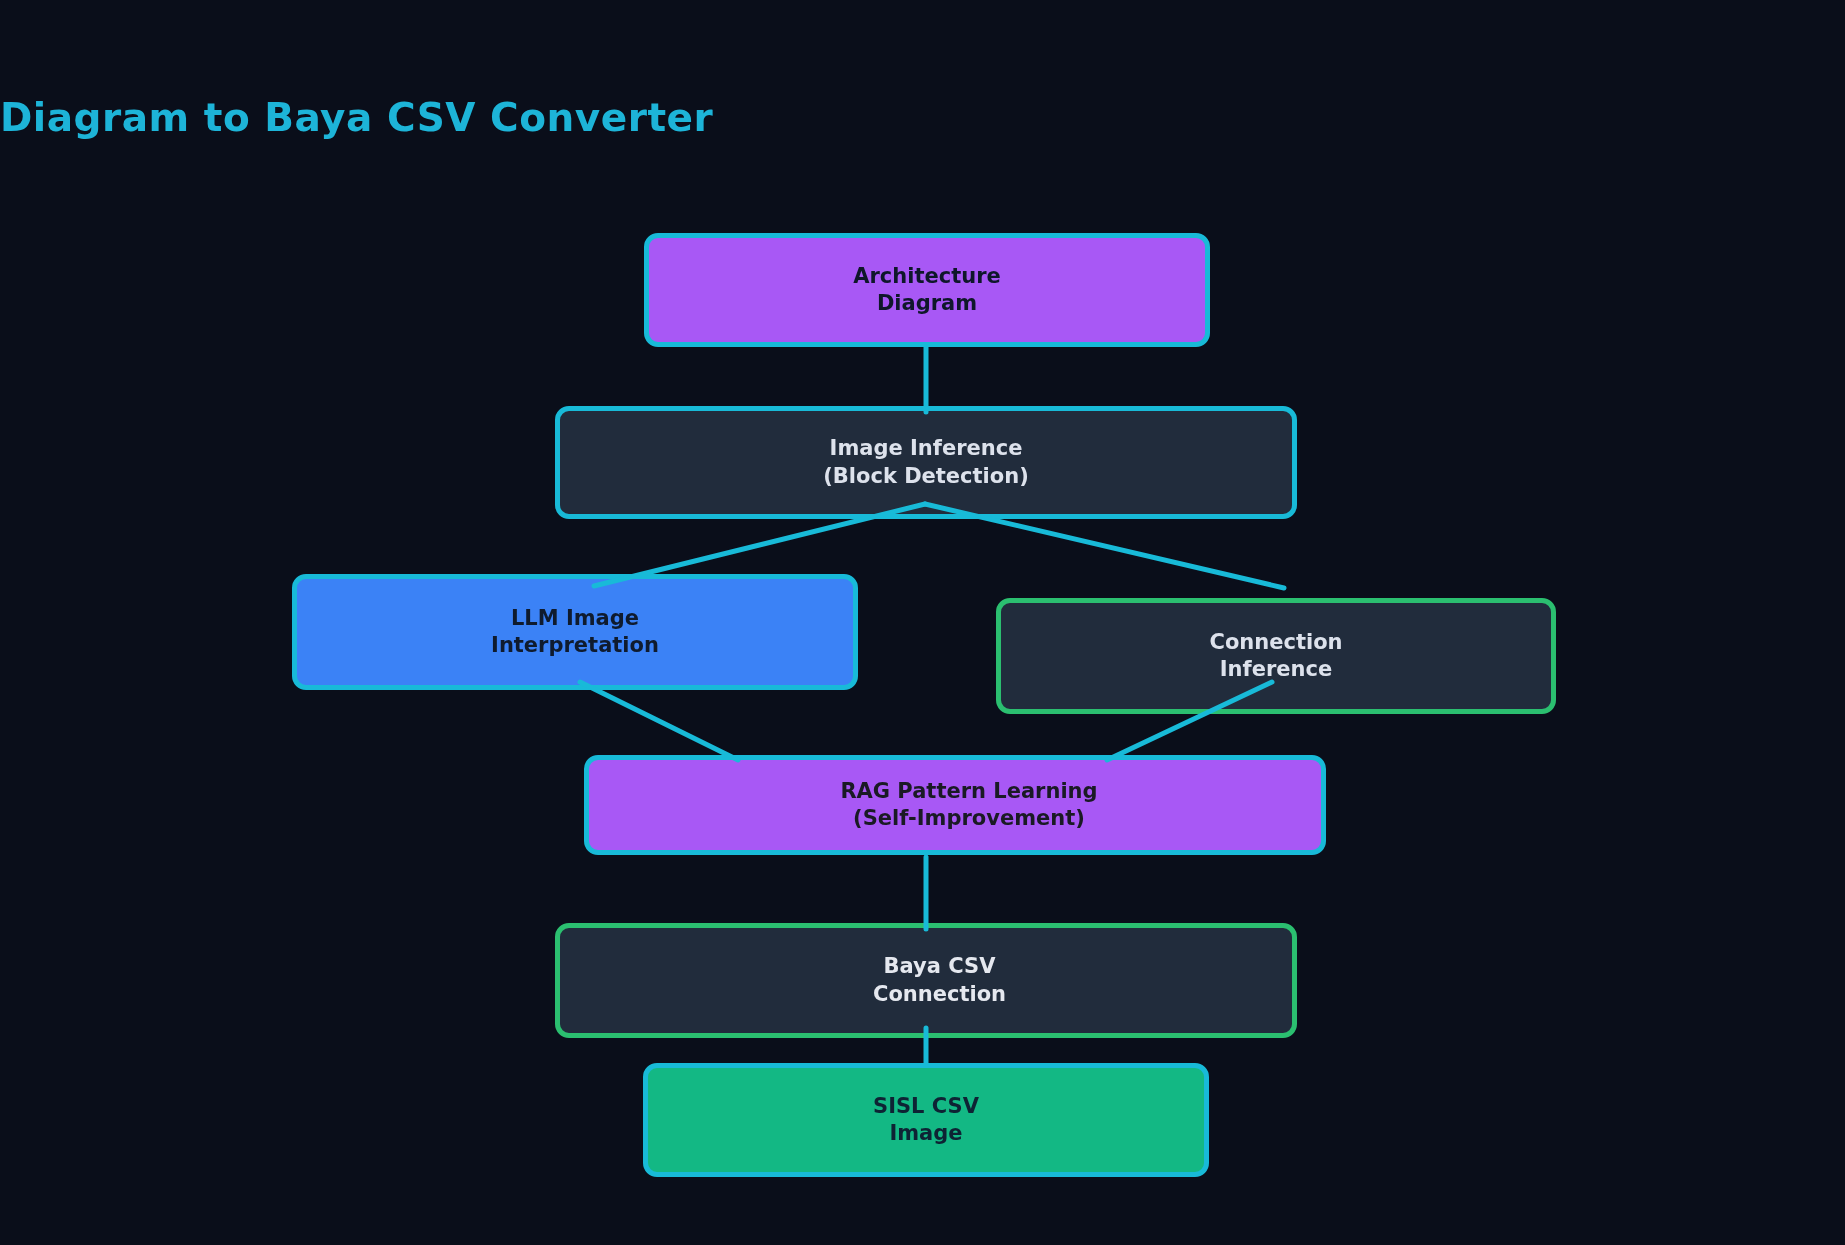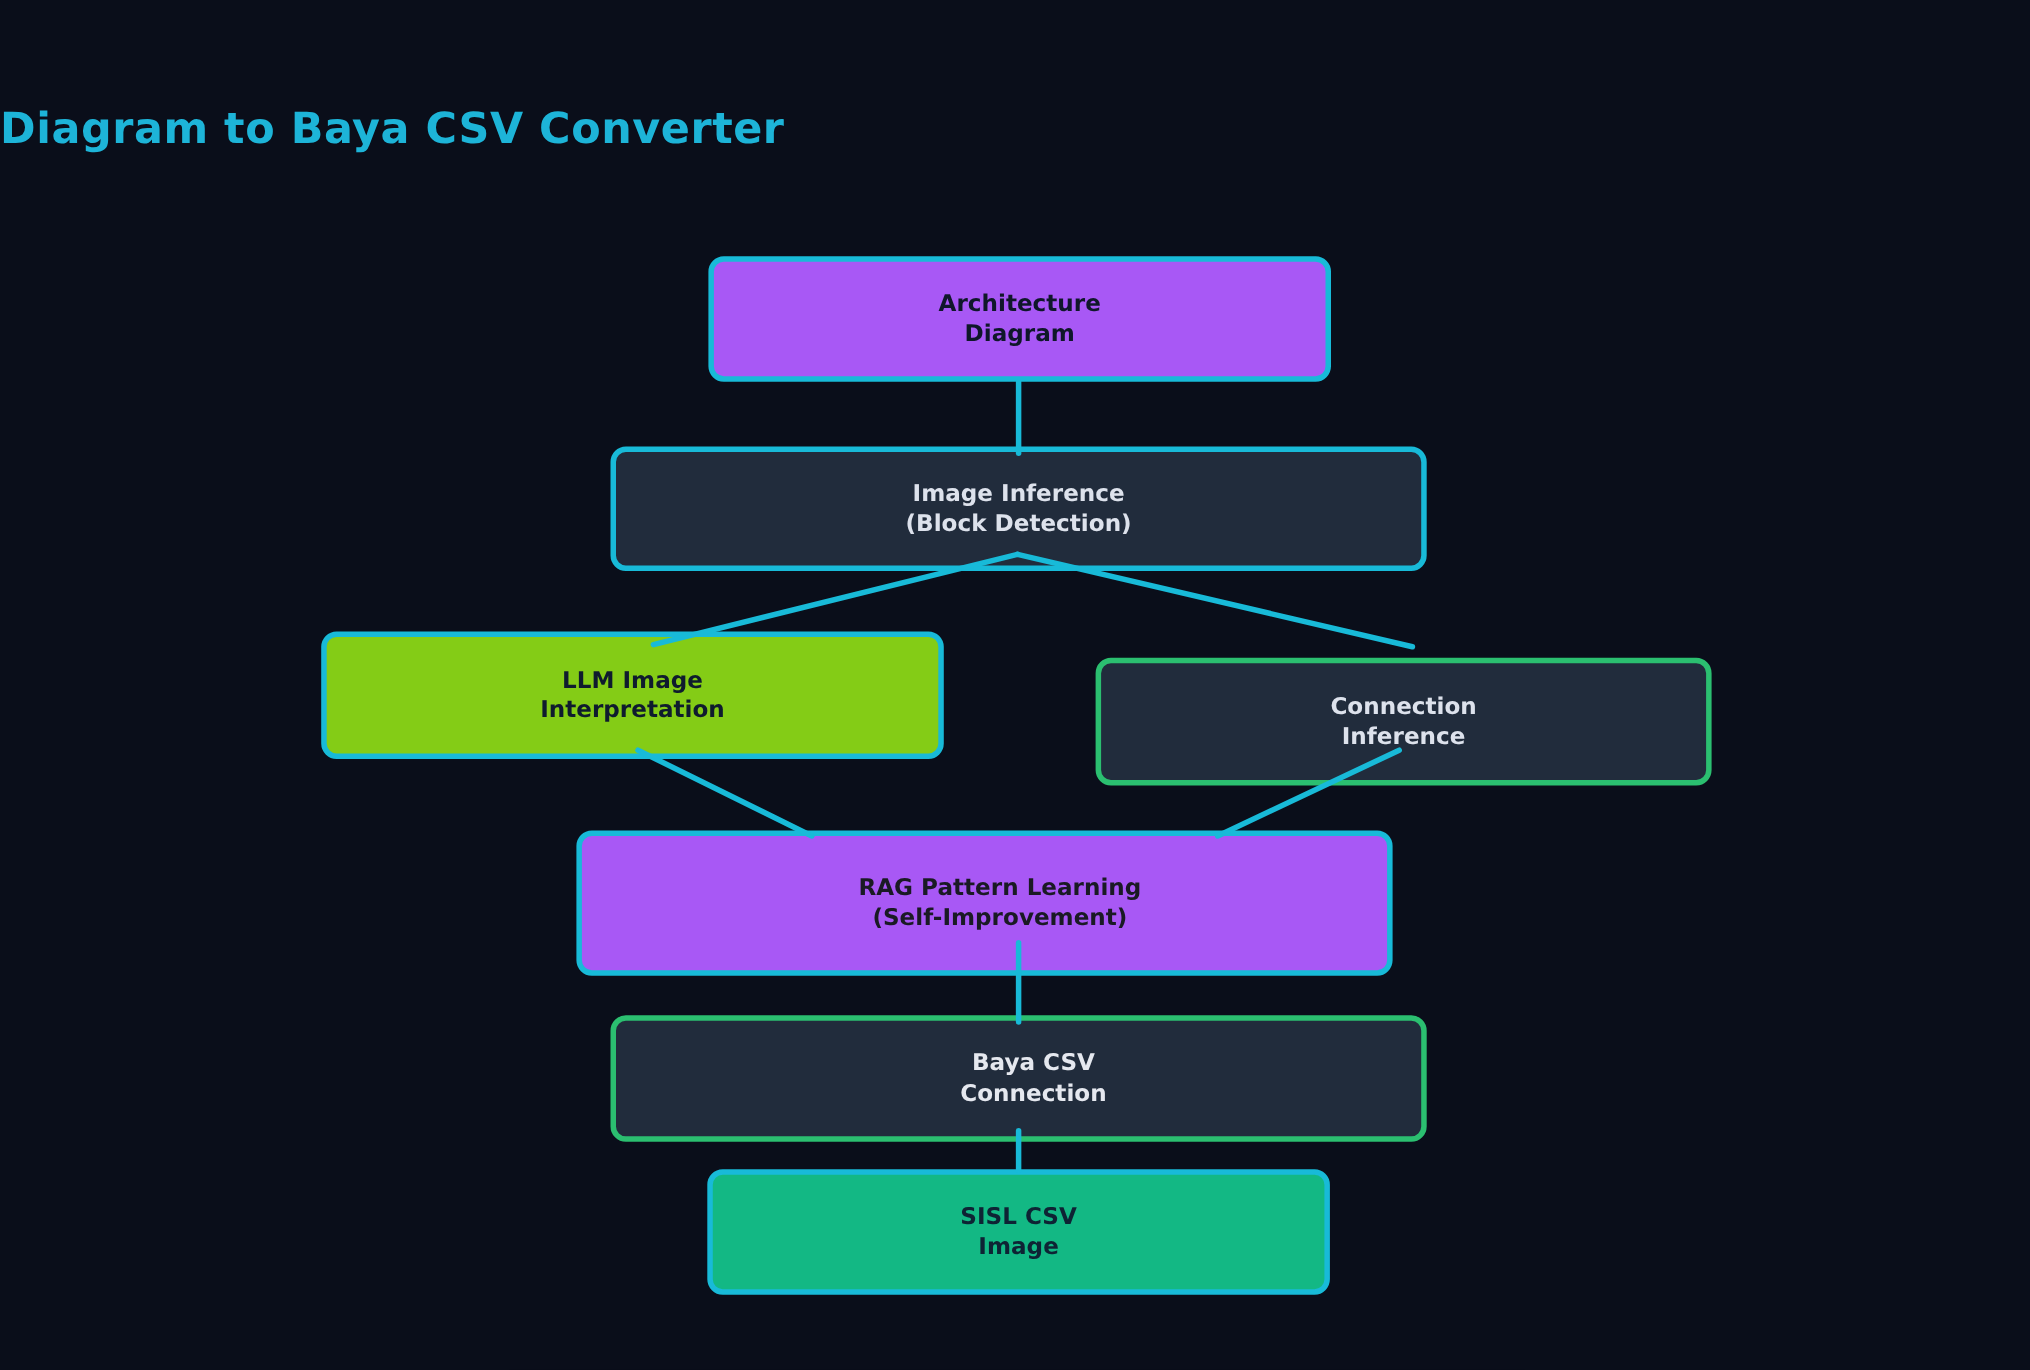--- a/index.html
+++ b/index.html
@@ -48,21 +48,21 @@
     justify-content: center;
     text-align: center;
     font-weight: bold;
     font-size: 21px;
     line-height: 1.3;
   }
   #node-arch    { left: 644px; top: 233px;  width: 566px; height: 114px; }
   #node-imgproc { left: 555px; top: 406px;  width: 742px; height: 113px; }
   #node-llm     { left: 292px; top: 574px;  width: 566px; height: 116px; }
   #node-conn    { left: 996px; top: 574px;  width: 560px; height: 116px; }
-  #node-rag     { left: 524px; top: 755px;  width: 742px; height: 132px; padding-left: 28px; }
+  #node-rag     { left: 584px; top: 755px;  width: 742px; height: 100px; padding-left: 28px; }
   #node-baya    { left: 555px; top: 923px;  width: 742px; height: 115px; padding-left: 27px; }
   #node-sisl    { left: 643px; top: 1063px; width: 566px; height: 114px; }
 </style>
 </head>
 <body style="background: rgb(10, 14, 26);">
 
 <div class="canvas" style="background: rgb(10, 14, 26);">
 
   <h1 class="diagram-title" style="color: rgb(29, 180, 216);">Diagram to Baya CSV Converter</h1>
 
@@ -79,21 +79,21 @@
   <div class="node" id="node-arch" style="background: rgb(168, 88, 245); border-color: rgb(24, 186, 216); color: #0f172a;">
     <div class="node-line">Architecture</div>
     <div class="node-line">Diagram</div>
   </div>
 
   <div class="node" id="node-imgproc" style="background: rgb(33, 44, 60); border-color: rgb(24, 186, 216); color: rgb(221, 226, 236);">
     <div class="node-line">Image Inference</div>
     <div class="node-line">(Block Detection)</div>
   </div>
 
-  <div class="node" id="node-llm" style="background: #84cc16; border-color: rgb(24, 186, 216); color: rgb(15, 27, 46);">
+  <div class="node" id="node-llm" style="background: #3b82f6; border-color: rgb(24, 186, 216); color: rgb(15, 27, 46);">
     <div class="node-line">LLM Image</div>
     <div class="node-line">Interpretation</div>
   </div>
 
   <div class="node" id="node-conn" style="background: rgb(33, 44, 60); border-color: rgb(43, 191, 112); color: rgb(221, 226, 236); margin-top: 24px;">
     <div class="node-line">Connection</div>
     <div class="node-line">Inference</div>
   </div>
 
   <div class="node" id="node-rag" style="background: rgb(168, 88, 245); border-color: rgb(24, 186, 216); color: rgb(26, 26, 36);">

